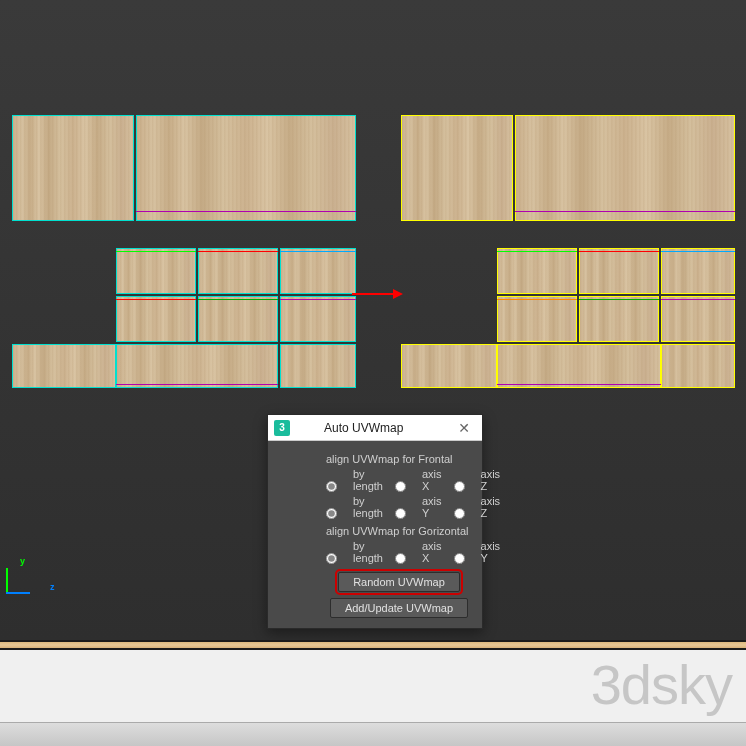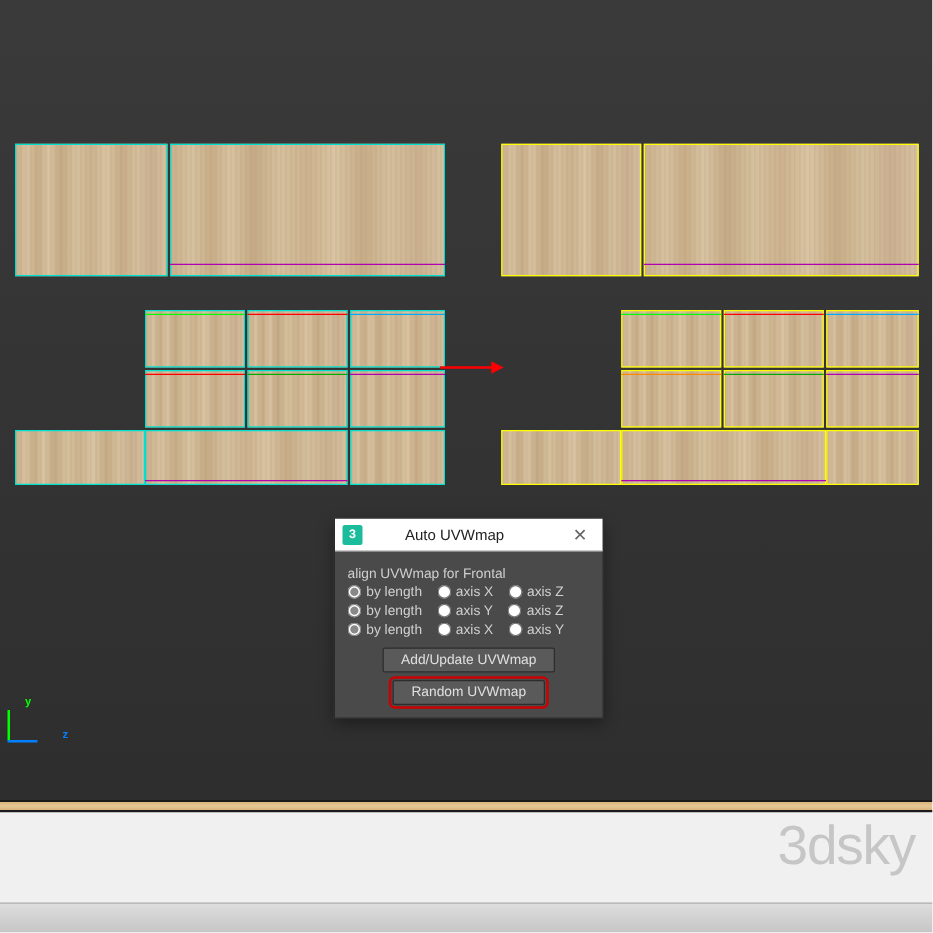--- a/index.html
+++ b/index.html
@@ -90,27 +90,28 @@
 .dialog-titlebar .title { flex: 1; color: #222; margin-left: 28px; }
 .dialog-titlebar .close {
   width: 24px; height: 20px;
   display: flex; align-items: center; justify-content: center;
   color: #666;
   font-size: 14px;
   cursor: pointer;
 }
 .dialog-body {
   padding: 6px 10px 10px;
+  margin-left: 48px;
 }
 .group-label { color: #cfcfcf; font-size: 11px; margin-top: 6px; }
 .radio-row {
   display: flex; gap: 12px; align-items: center;
   margin: 3px 0 2px;
 }
-.radio-row label { display: flex; align-items: flex-start; gap: 4px; cursor: pointer; }
+.radio-row label { display: flex; align-items: flex-end; gap: 16px; cursor: pointer; }
 .radio-row input { accent-color: #888; margin: 0; width: 11px; height: 11px; }
 .btn-stack {
   display: flex; flex-direction: column; align-items: center; gap: 6px;
   margin-top: 8px;
 }
 .btn {
   background: #5a5a5a;
   color: #e0e0e0;
   border: 1px solid #2d2d2d;
   padding: 3px 14px;
@@ -139,21 +140,21 @@
 .bottom-bar {
   position: absolute;
   left: 0; right: 0; bottom: 0;
   height: 24px;
   background: linear-gradient(180deg, #ddd, #c6c6c6);
   border-top: 1px solid #aaa;
 }
 .watermark {
   position: absolute;
   right: 14px; top: 652px;
-  font-size: 44px;
+  font-size: 56px;
   font-weight: 400;
   color: rgba(120,120,120,.35);
   letter-spacing: -1px;
   font-family: Arial, sans-serif;
   pointer-events: none;
 }
 </style>
 </head>
 <body>
 
@@ -258,38 +259,39 @@
         <label>
             <input type="radio" name="g1" style="">
             <span>axis Y</span>
           </label>
         <label>
             <input type="radio" name="g1" style="">
             <span>axis Z</span>
           </label>
       </div>
 
+      <div class="group-label">align UVWmap for Gorizontal</div>
       <div class="radio-row">
         <label>
             <input type="radio" name="g2" checked="" style="">
             <span>by length</span>
           </label>
         <label>
             <input type="radio" name="g2" style="">
             <span>axis X</span>
           </label>
         <label>
             <input type="radio" name="g2" style="">
             <span>axis Y</span>
           </label>
       </div>
 
       <div class="btn-stack">
+        <button class="btn highlight">Random UVWmap</button>
         <button class="btn">Add/Update UVWmap</button>
-        <button class="btn highlight">Random UVWmap</button>
       </div>
     </div>
   </div>
 
 </div>
 
 <div class="status-strip"></div>
 
 <div class="footer">
   <div class="bottom-bar"></div>

